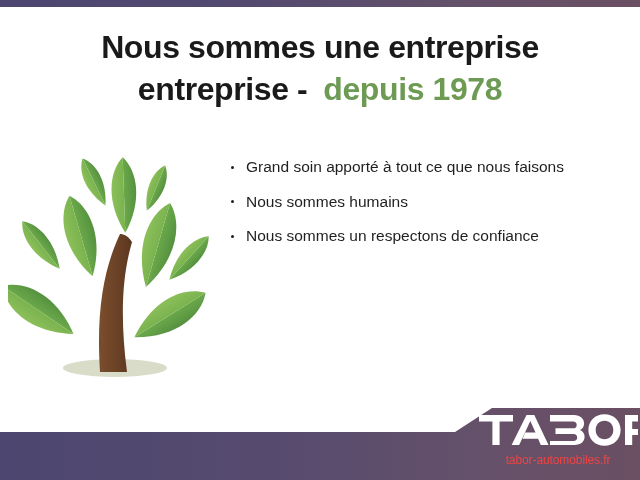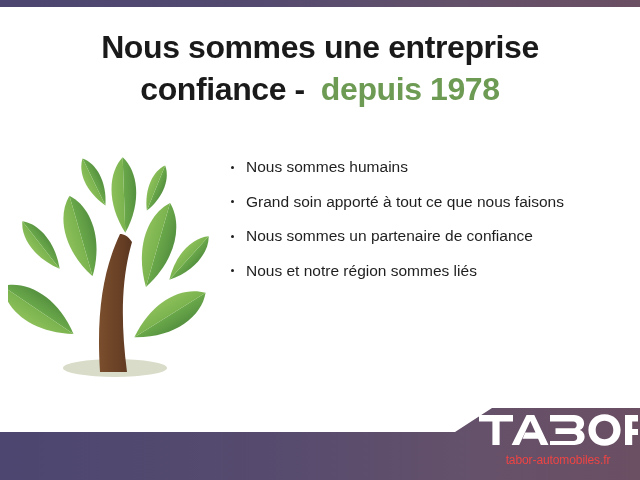--- a/index.html
+++ b/index.html
@@ -104,21 +104,21 @@
 </style>
 </head>
 <body>
 
 <div id="slide">
 
   <div class="top-bar"></div>
 
   <div class="heading">
     <span class="line">Nous sommes une entreprise</span>
-    <span class="line"><span>confiance -</span><span class="gap"></span><span class="accent">depuis 1978</span></span>
+    <span class="line"><span>entreprise -</span><span class="gap"></span><span class="accent">depuis 1978</span></span>
   </div>
 
   <div class="tree">
     <svg viewBox="0 0 215 235" width="215" height="235" xmlns="http://www.w3.org/2000/svg" aria-hidden="true">
       <defs>
         <linearGradient id="lf-l" x1="0" y1="0" x2="1" y2="0">
           <stop offset="0%" stop-color="#8cbf5a"></stop>
             <stop offset="100%" stop-color="#7ab34e"></stop>
         </linearGradient>
         <linearGradient id="lf-d" x1="0" y1="0" x2="1" y2="0">
@@ -149,24 +149,23 @@
         <use href="#leafShape" transform="translate(116,45) rotate(-2) scale(0.82,0.90)"></use>
         <use href="#leafShape" transform="translate(148,38) rotate(22) scale(0.50,0.58)"></use>
         <use href="#leafShape" transform="translate(150,95) rotate(16) scale(1.00,1.04)"></use>
         <use href="#leafShape" transform="translate(181,108) rotate(42) scale(0.60,0.70)"></use>
         <use href="#leafShape" transform="translate(162,165) rotate(58) scale(1.00,1.00)"></use>
       </g>
     </svg>
   </div>
 
   <ul class="bullets">
+    <li>Grand soin apporté à tout ce que nous faisons</li>
     <li>Nous sommes humains</li>
-    <li>Grand soin apporté à tout ce que nous faisons</li>
-    <li>Nous sommes un partenaire de confiance</li>
-    <li>Nous et notre région sommes liés</li>
+    <li>Nous sommes un respectons de confiance</li>
   </ul>
 
   <div class="band">
     <svg class="band-shape" viewBox="0 0 640 80" width="640" height="80" xmlns="http://www.w3.org/2000/svg" aria-hidden="true">
       <defs>
         <linearGradient id="bandg" x1="0" y1="0" x2="1" y2="0">
           <stop offset="0%" stop-color="#4c4670"></stop>
           <stop offset="45%" stop-color="#574b6e"></stop>
           <stop offset="75%" stop-color="#65516a"></stop>
           <stop offset="100%" stop-color="#6b4f63"></stop>

